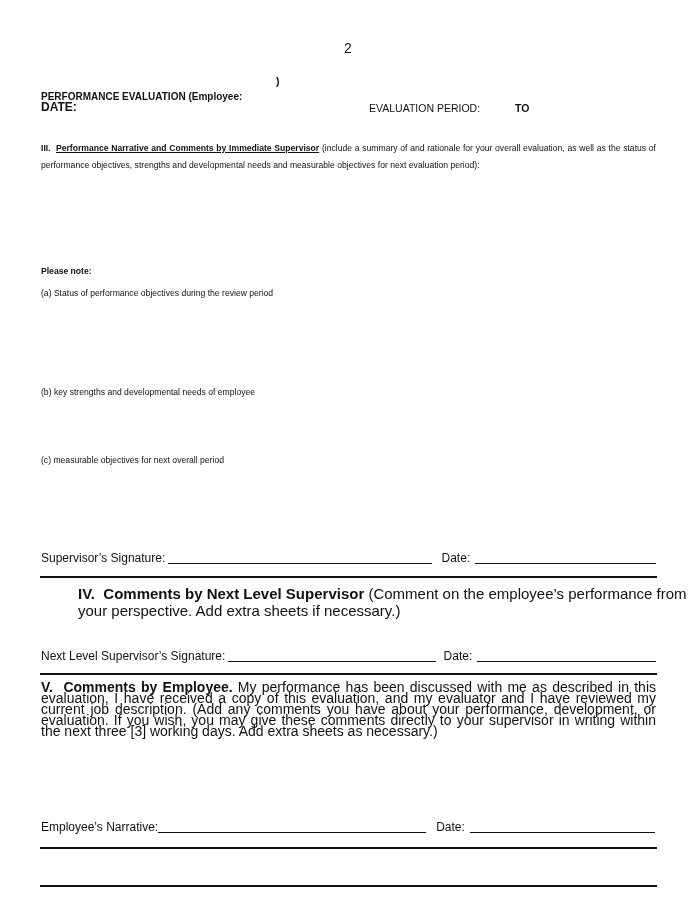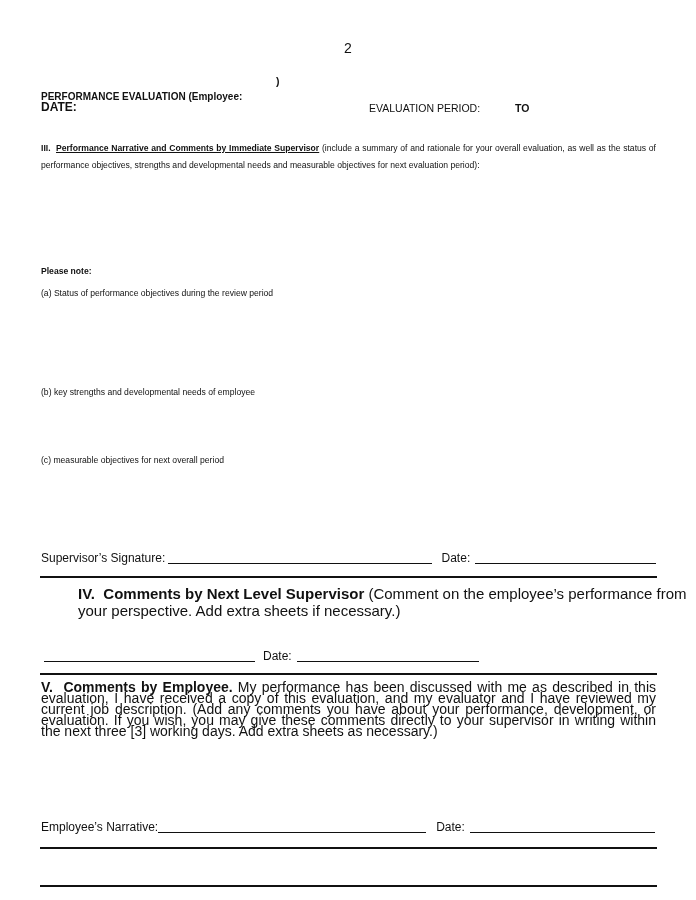--- a/index.html
+++ b/index.html
@@ -100,20 +100,21 @@
 </div>
 
 <div class="abs rule" style="top:576px;"></div>
 
 <div class="abs section4">
   <span class="heading">IV.</span>&nbsp;
   <span class="heading">Comments by Next Level Supervisor</span><span> (Comment on the employee’s performance from your perspective.  Add extra sheets if necessary.)</span>
 </div>
 
 <div class="abs sig-row" style="top:647px;">
+  <span class="sig-label">Next Level Supervisor’s Signature:</span>
   <span class="sig-line" style="width:211px; margin-left:3px;"></span>
   <span class="sig-label" style="margin-left:8px;">Date:</span>
   <span class="sig-line" style="width:182px; margin-left:5px;"></span>
 </div>
 
 <div class="abs rule" style="top:673px;"></div>
 
 <div class="abs section5">
   <span class="heading">V.</span>&nbsp;
   <span class="heading">Comments by Employee.</span><span>  My performance has been discussed with me as described in this evaluation, I have received a copy of this evaluation, and my evaluator and I have reviewed my current job description.  (Add any comments you have about your performance, development, or evaluation.  If you wish, you may give these comments directly to your supervisor in writing within the next three [3] working days.  Add extra sheets as necessary.)</span>

